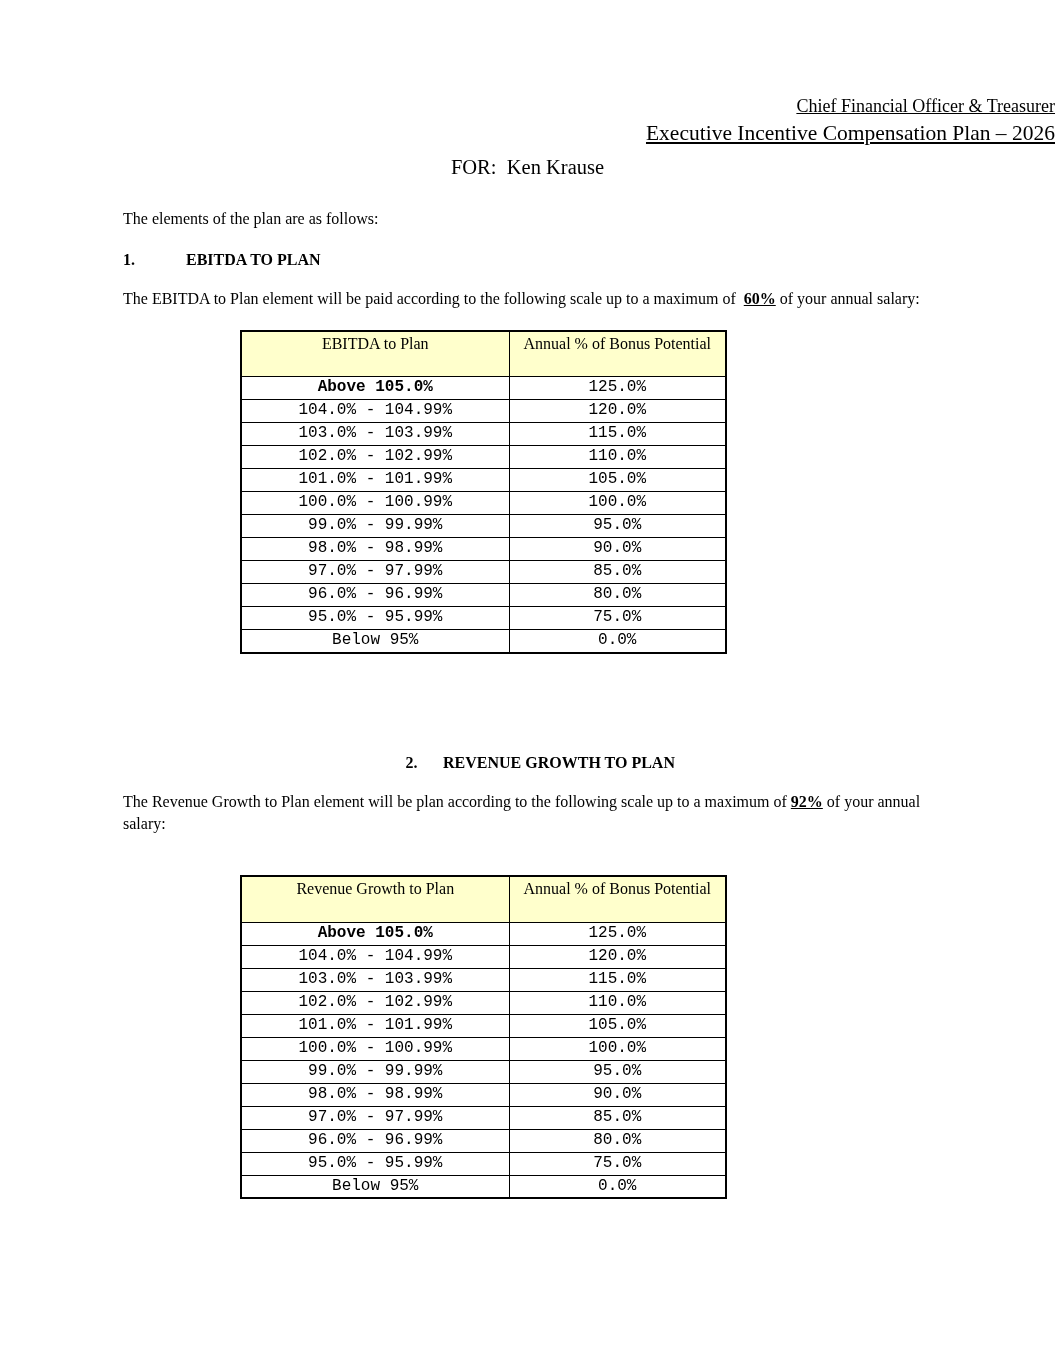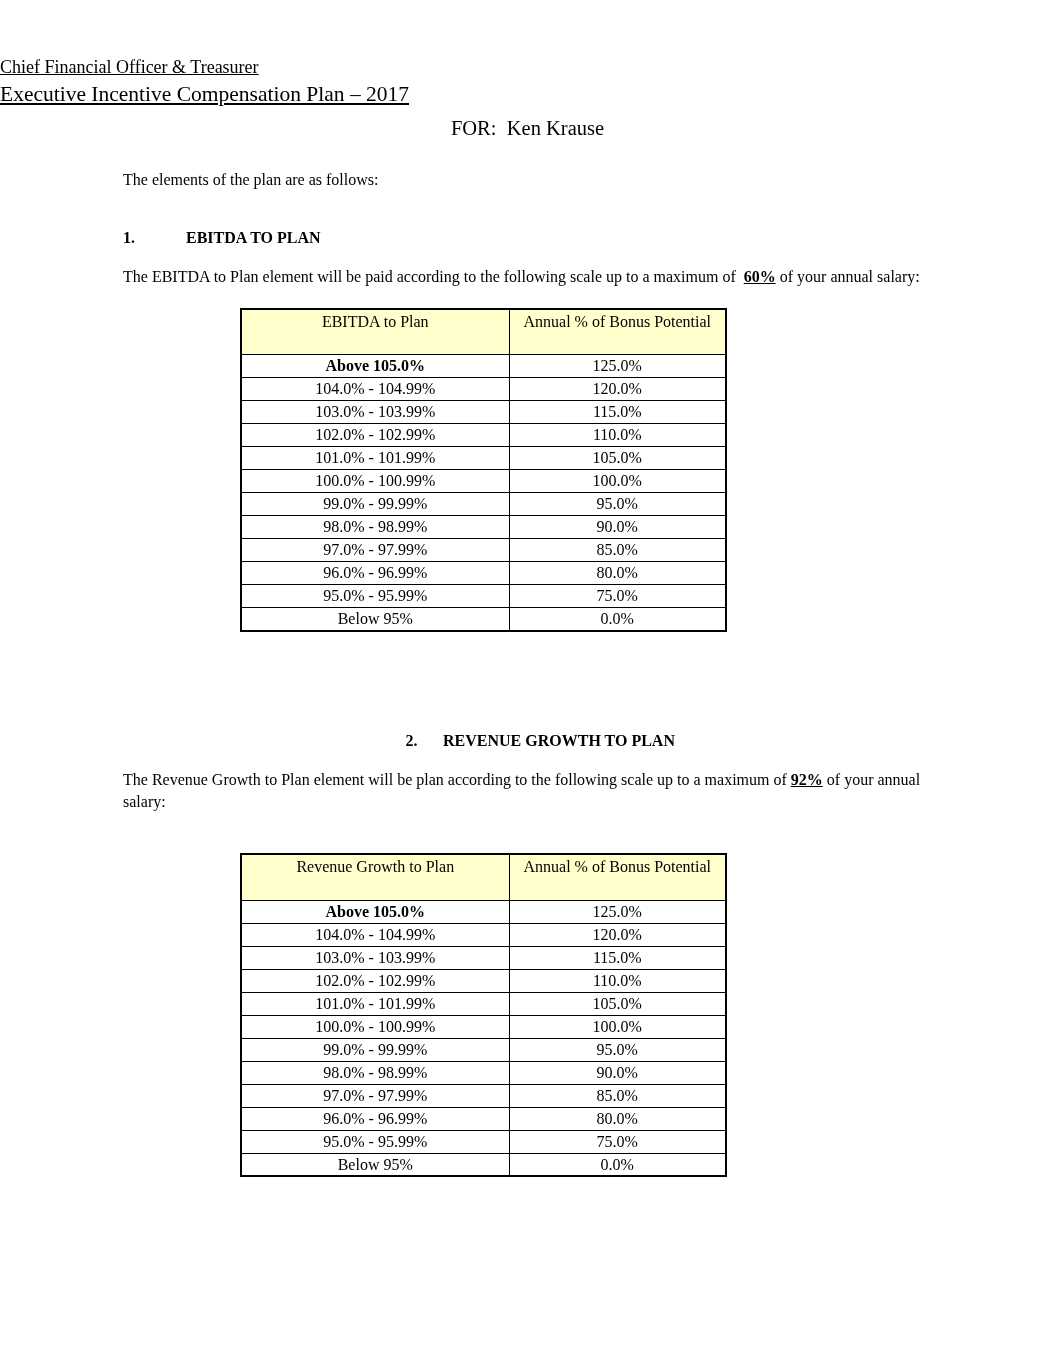--- a/index.html
+++ b/index.html
@@ -11,22 +11,22 @@
     color: #000000;
     font-family: "Liberation Serif", serif;
   }
   .page {
     position: relative;
     width: 1055px;
     height: 1365px;
     overflow: hidden;
   }
   .titles {
-    text-align: left;
-    padding-top: 54px;
+    text-align: right;
+    padding-top: 93px;
   }
   .title-line1 {
     font-size: 18px;
     line-height: 1.45;
     text-decoration: underline;
   }
   .title-line2 {
     font-size: 21.5px;
     line-height: 1.35;
     text-decoration: underline;
@@ -37,21 +37,21 @@
     margin-top: 8px;
     white-space: pre-wrap;
   }
   .intro {
     font-size: 16px;
     margin: 31px 123px 0 123px;
   }
   .section-heading {
     font-size: 16px;
     font-weight: bold;
-    margin: 40px 123px 0 123px;
+    margin: 23px 123px 0 123px;
   }
   .section-heading .sec-num {
     display: inline-block;
     width: 63px;
   }
   .para {
     font-size: 16px;
     line-height: 1.4;
     margin: 19px 121px 0 123px;
     white-space: pre-wrap;
@@ -81,32 +81,33 @@
     background: #ffffcc;
     font-weight: normal;
     vertical-align: top;
     height: 46px;
     line-height: 1.4;
     padding-top: 1px;
   }
   table.bonus-table td {
     height: 23px;
     line-height: 1.2;
+    font-family: Liberation Mono, monospace;
   }
   td.bold { font-weight: bold; }
   .section-2-heading { margin-top: 100px; text-align: center; }
 </style>
 </head>
 <body>
 
 <div class="page">
 
   <div class="titles">
     <div class="title-line1">Chief Financial Officer &amp; Treasurer</div>
-    <div class="title-line2">Executive Incentive Compensation Plan – 2017</div>
+    <div class="title-line2">Executive Incentive Compensation Plan – 2026</div>
   </div>
 
   <div class="for-line">FOR:  Ken Krause</div>
 
   <div class="intro">The elements of the plan are as follows:</div>
 
   <div class="section-heading">
     <span class="sec-num">1.</span><span>EBITDA TO PLAN</span>
   </div>
 

